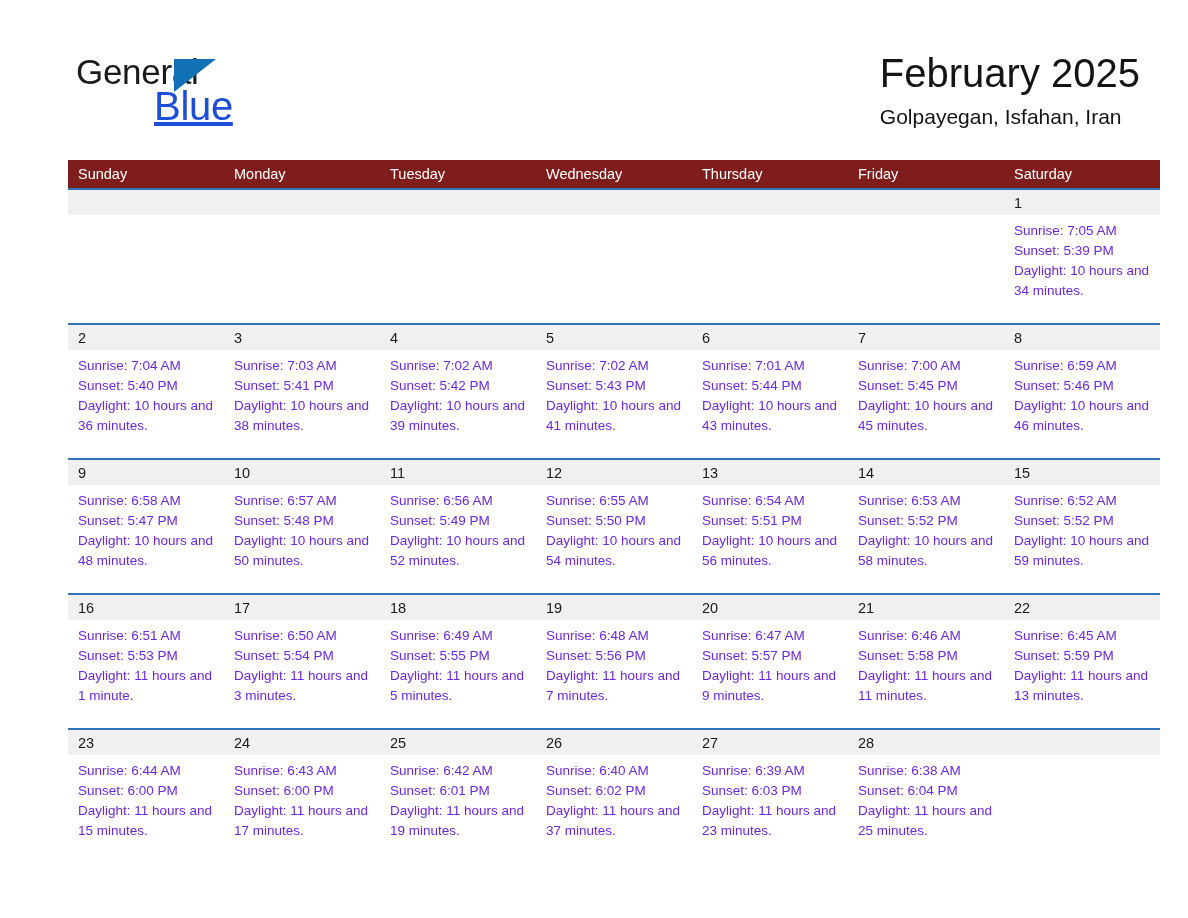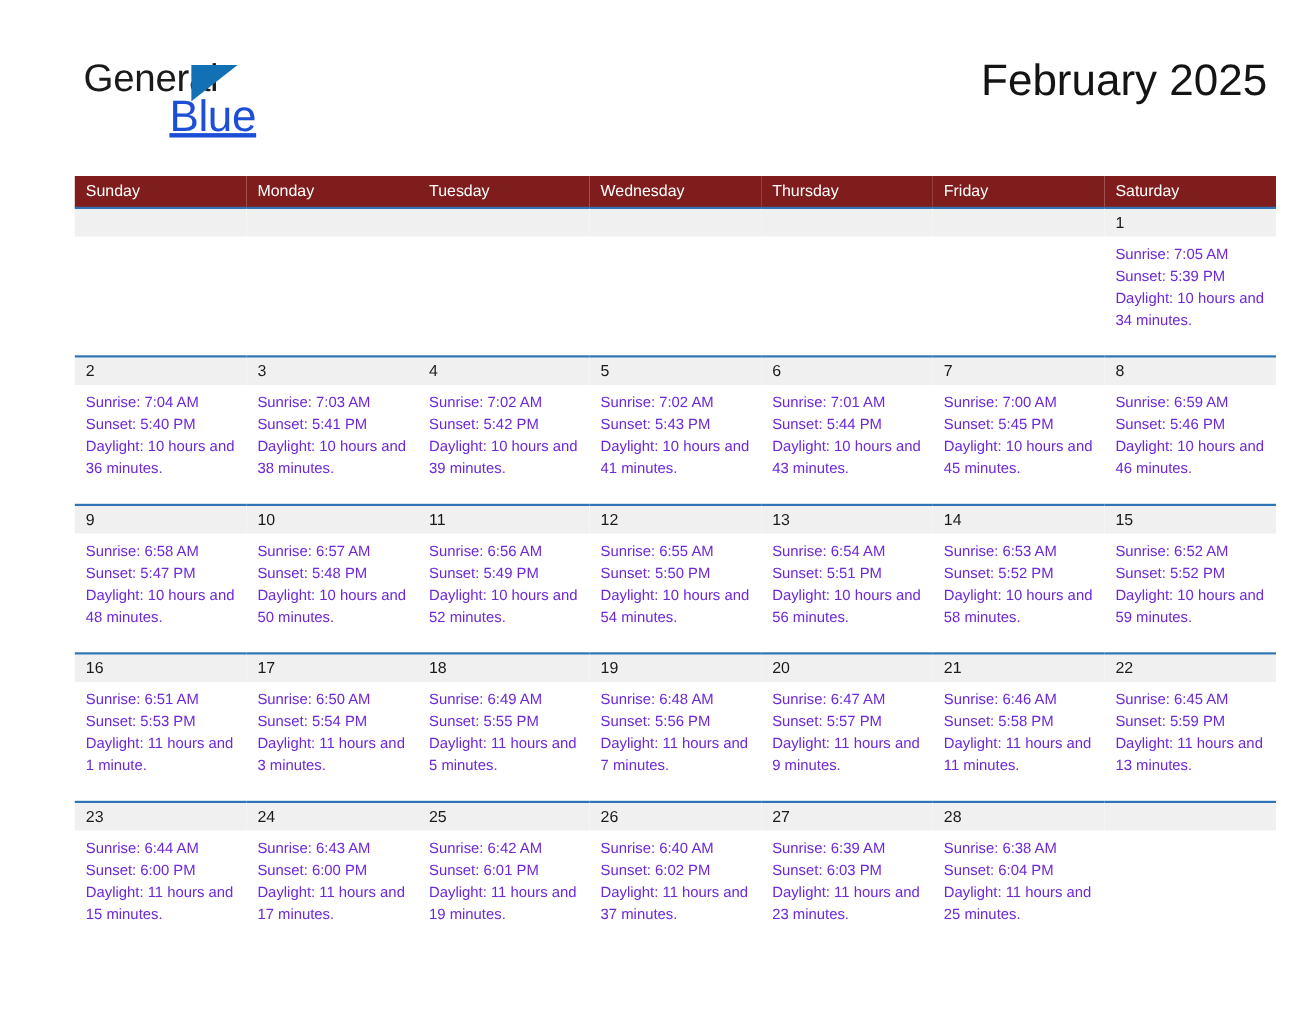--- a/index.html
+++ b/index.html
@@ -64,21 +64,21 @@
     font-size: 40px;
     letter-spacing: -0.3px;
     color: #1d4ed8;
     font-weight: 400;
     line-height: 40px;
     text-decoration: underline;
   }
 
   .title-block {
     position: absolute;
-    right: 56px;
+    right: 68px;
     top: 48px;
     text-align: left;
   }
 
   .cal-title {
     font-size: 40px;
     font-weight: 400;
     color: #141414;
     line-height: 50px;
     letter-spacing: 0px;
@@ -159,20 +159,21 @@
   <div class="header">
 
     <div class="logo">
       <span class="logo-general">General</span>
       <span class="logo-triangle"></span>
       <span class="logo-blue">Blue</span>
     </div>
 
     <div class="title-block">
       <div class="cal-title">February 2025</div>
+      <div class="cal-subtitle">Golpayegan, Isfahan, Iran</div>
     </div>
 
   </div>
 
   <table class="calendar">
     <colgroup>
       <col>
         <col>
         <col>
         <col>

